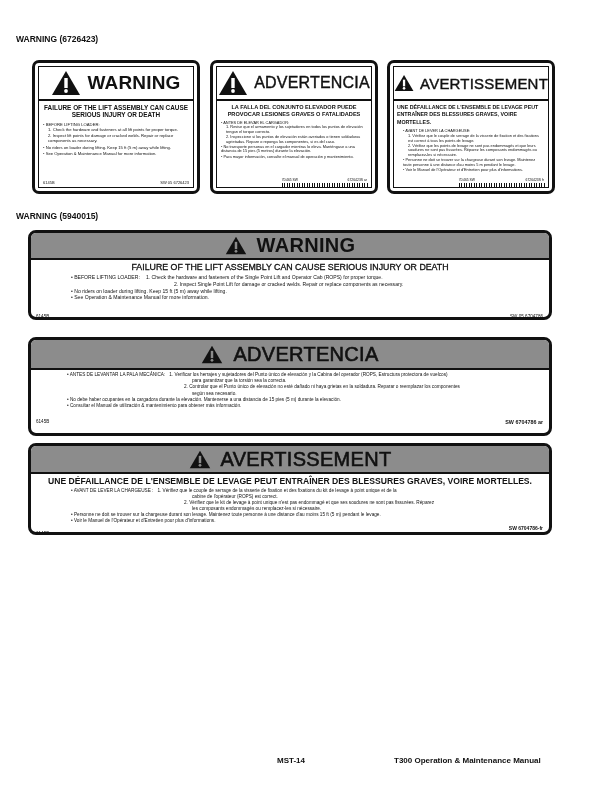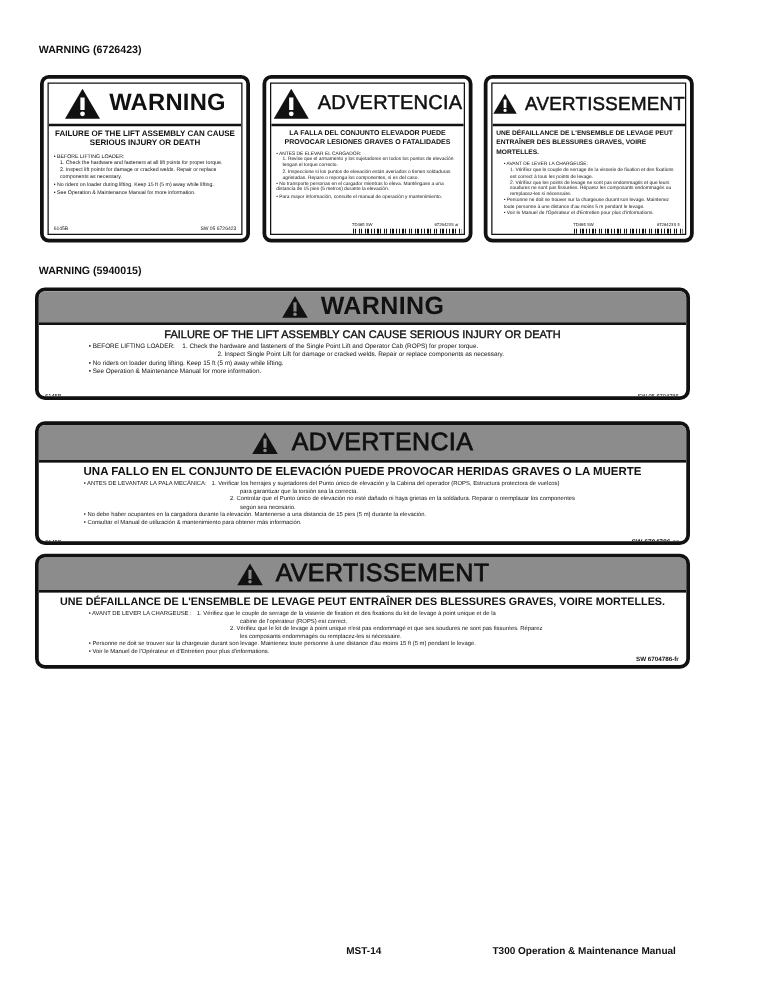--- a/index.html
+++ b/index.html
@@ -1,19 +1,19 @@
 <!DOCTYPE html>
 <html><head>
 <meta charset="utf-8">
 <style>
   * { box-sizing: border-box; margin: 0; padding: 0; }
   html, body { width: 612px; height: 792px; background: #ffffff; overflow: hidden; }
   body { position: relative; font-family: "Liberation Sans", sans-serif; color: #111; }
 
-  .section-title { position: absolute; font-weight: bold; font-size: 8.5px; left: 31px; }
+  .section-title { position: absolute; font-weight: bold; font-size: 8.5px; left: 16px; }
 
   
   .decal {
     position: absolute; top: 60px; width: 168px; height: 134px;
     border: 3px solid #111; border-radius: 7px; background: #fff; padding: 3px;
   }
   .decal-inner { border: 1px solid #111; width: 100%; height: 100%; position: relative; overflow: hidden; }
   .decal-head {
     height: 34px; border-bottom: 2px solid #111; display: flex; align-items: center; justify-content: center; gap: 6px;
   }
@@ -162,21 +162,20 @@
 
 <div class="banner" style="top:337px;height:99px">
   <div class="banner-head" style="height:30px">
     <svg class="tri" viewBox="0 0 30 26">
       <polygon points="15,1 29,25 1,25" fill="#111"></polygon>
       <rect x="13.3" y="8" width="3.4" height="10" fill="#8c8c8c"></rect>
       <circle cx="15" cy="21" r="1.9" fill="#8c8c8c"></circle>
     </svg>
     <span class="word" style="font-weight:normal;-webkit-text-stroke:0.6px #111">ADVERTENCIA</span>
   </div>
-  <div class="banner-sub" style="font-size:9.2px">UNA FALLO EN EL CONJUNTO DE ELEVACIÓN PUEDE PROVOCAR HERIDAS GRAVES O LA MUERTE</div>
   <div class="banner-body" style="height:58px;font-size:4.7px;line-height:6.2px">
     <div class="row" style="padding-left:30px">
       <span class="lbl">• ANTES DE LEVANTAR LA PALA MECÁNICA:</span>
       <span style="margin-left:4px">1. Verificar los herrajes y sujetadores del Punto único de elevación y la Cabina del operador (ROPS, Estructura protectora de vuelcos)</span>
     </div>
     <div style="padding-left:155px">para garantizar que la torsión sea la correcta.</div>
     <div style="padding-left:147px">2. Controlar que el Punto único de elevación no esté dañado ni haya grietas en la soldadura. Reparar o reemplazar los componentes</div>
     <div style="padding-left:155px">según sea necesario.</div>
     <div style="padding-left:30px">• No debe haber ocupantes en la cargadora durante la elevación. Mantenerse a una distancia de 15 pies (5 m) durante la elevación.</div>
     <div style="padding-left:30px">• Consultar el Manual de utilización &amp; mantenimiento para obtener más información.</div>

